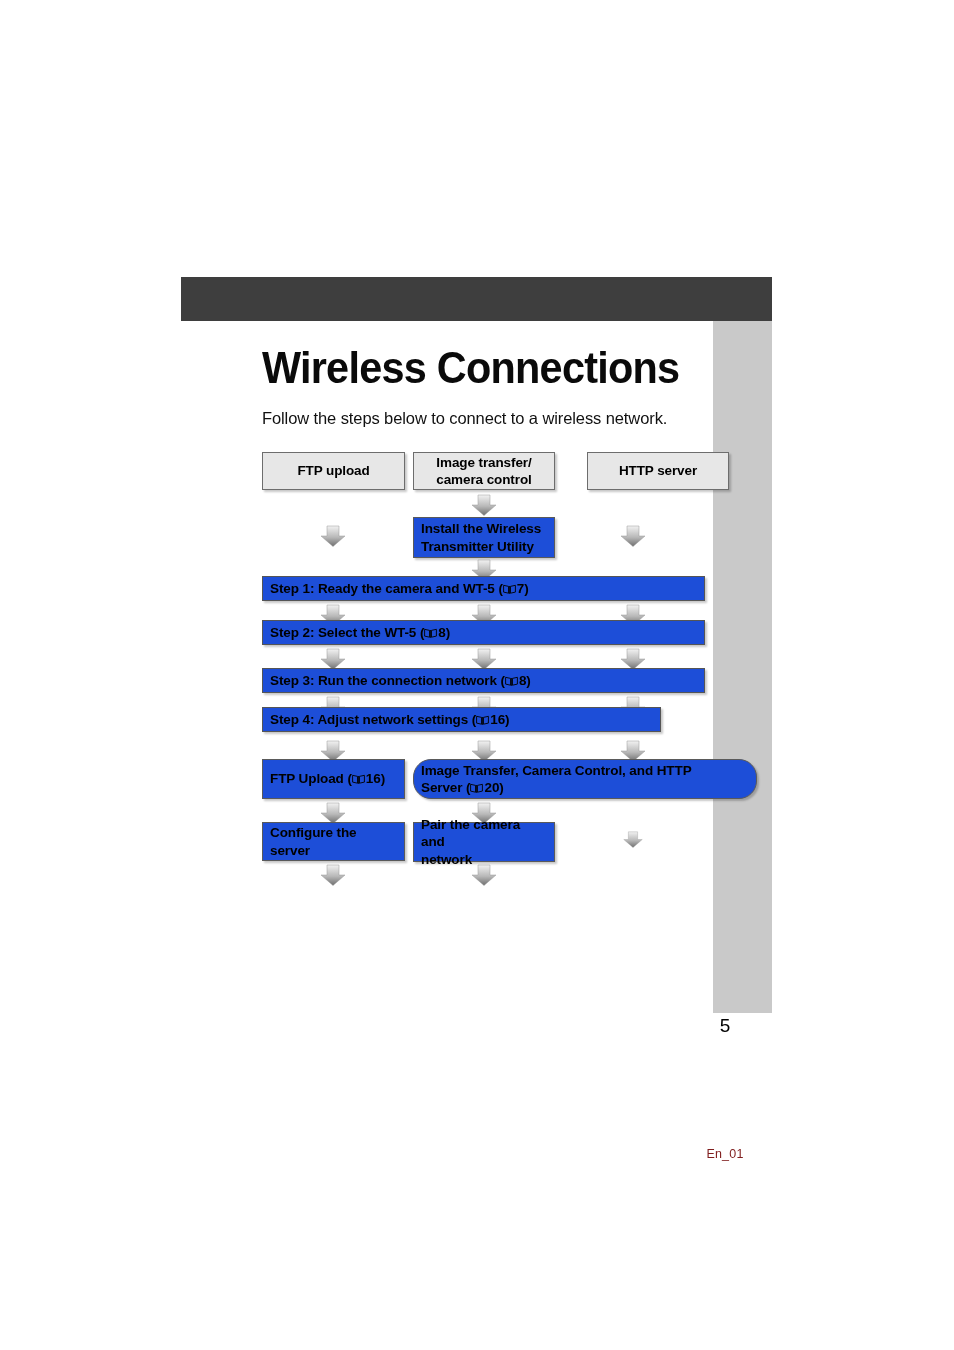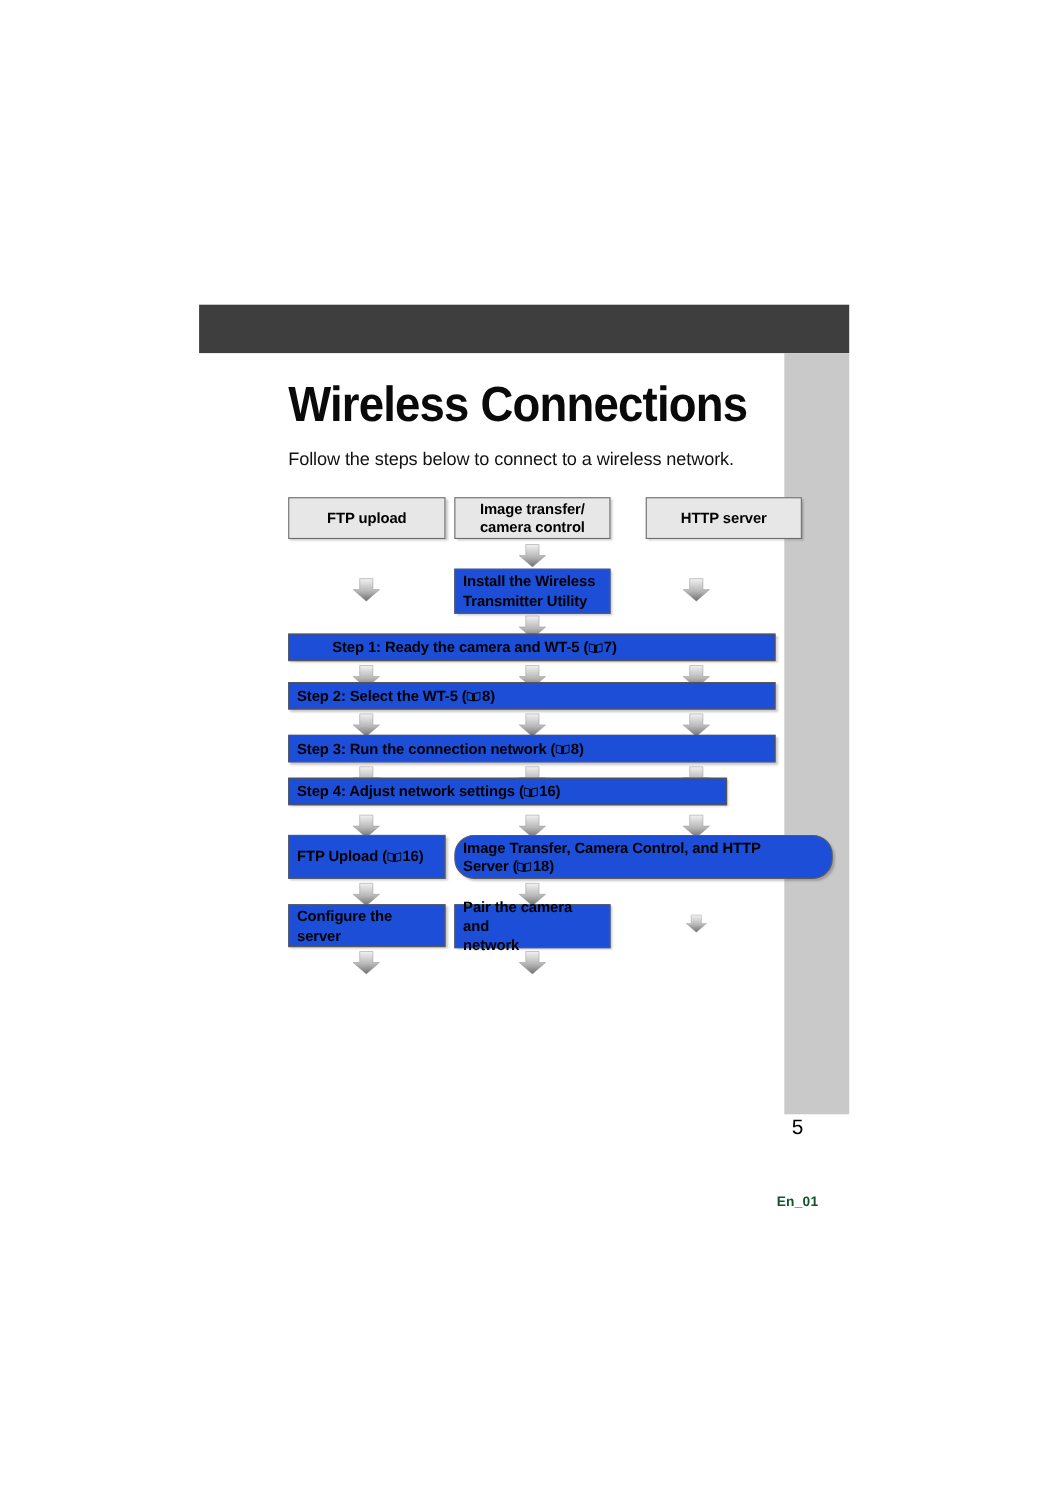--- a/index.html
+++ b/index.html
@@ -37,26 +37,26 @@
     left: 705px; top: 1015px;
     width: 40px;
     text-align: center;
     font-size: 19px;
     color: #000;
     font-family: "Liberation Sans", sans-serif;
   }
 
   #footer-code {
     position: absolute;
-    left: 665px; top: 1085px;
+    left: 665px; top: 1147px;
     width: 120px;
     text-align: center;
     font-size: 12.5px;
-    font-weight: bold;
-    color: #14532d;
+    font-weight: normal;
+    color: #7f1d1d;
     letter-spacing: .2px;
   }
 
   
   #page-title {
     position: absolute;
     left: 262px; top: 345px;
     width: 460px;
     font-size: 45px;
     font-weight: bold;
@@ -200,21 +200,21 @@
             <linearGradient id="ag3" x1="0" y1="0" x2="0" y2="1">
               <stop offset="0%" stop-color="#f2f2f2"></stop>
               <stop offset="55%" stop-color="#b8b8b8"></stop>
               <stop offset="100%" stop-color="#6e6e6e"></stop>
             </linearGradient>
           </defs>
           <path d="M7 1 H19 V11 H25 L13 21.5 L1 11 H7 Z" fill="url(#ag3)" stroke="#9a9a9a" stroke-width="0.5"></path>
         </svg>
       </div>
 
-    <div class="box wide" style="left:262px; top:576px; width:443px; height:25px;padding-left:32px;">
+    <div class="box wide" style="left:262px; top:576px; width:443px; height:25px;">
       <div class="inner">
         <span>Step 1: Ready the camera and WT-5 (</span><span class="book"><svg viewBox="0 0 13 10">
               <path d="M0.6 1.3 L5.6 2.4 L5.6 9.2 L0.6 8.1 Z M12.4 1.3 L7.4 2.4 L7.4 9.2 L12.4 8.1 Z M6.1 2.5 L6.9 2.5 L6.9 9.3 L6.1 9.3 Z" fill="none" stroke="#000" stroke-width="0.9"></path>
             </svg></span><span>7</span><span>)</span>
       </div>
     </div>
 
     <div class="arrow" style="left:320px; top:604px;">
         <svg viewBox="0 0 26 22">
           <defs>
@@ -392,21 +392,21 @@
         <span>FTP Upload (</span><span class="book"><svg viewBox="0 0 13 10">
               <path d="M0.6 1.3 L5.6 2.4 L5.6 9.2 L0.6 8.1 Z M12.4 1.3 L7.4 2.4 L7.4 9.2 L12.4 8.1 Z M6.1 2.5 L6.9 2.5 L6.9 9.3 L6.1 9.3 Z" fill="none" stroke="#000" stroke-width="0.9"></path>
             </svg></span><span>16</span><span>)</span>
       </div>
     </div>
 
     <div class="box" style="left:413px; top:759px; width:344px; height:40px;border-radius:18px;">
       <div class="inner">
         <span>Image Transfer, Camera Control, and HTTP</span><br><span>Server (</span><span class="book"><svg viewBox="0 0 13 10">
               <path d="M0.6 1.3 L5.6 2.4 L5.6 9.2 L0.6 8.1 Z M12.4 1.3 L7.4 2.4 L7.4 9.2 L12.4 8.1 Z M6.1 2.5 L6.9 2.5 L6.9 9.3 L6.1 9.3 Z" fill="none" stroke="#000" stroke-width="0.9"></path>
-            </svg></span><span>18</span><span>)</span>
+            </svg></span><span>20</span><span>)</span>
       </div>
     </div>
 
     <div class="arrow" style="left:320px; top:802px;">
         <svg viewBox="0 0 26 22">
           <defs>
             <linearGradient id="ag16" x1="0" y1="0" x2="0" y2="1">
               <stop offset="0%" stop-color="#f2f2f2"></stop>
               <stop offset="55%" stop-color="#b8b8b8"></stop>
               <stop offset="100%" stop-color="#6e6e6e"></stop>

